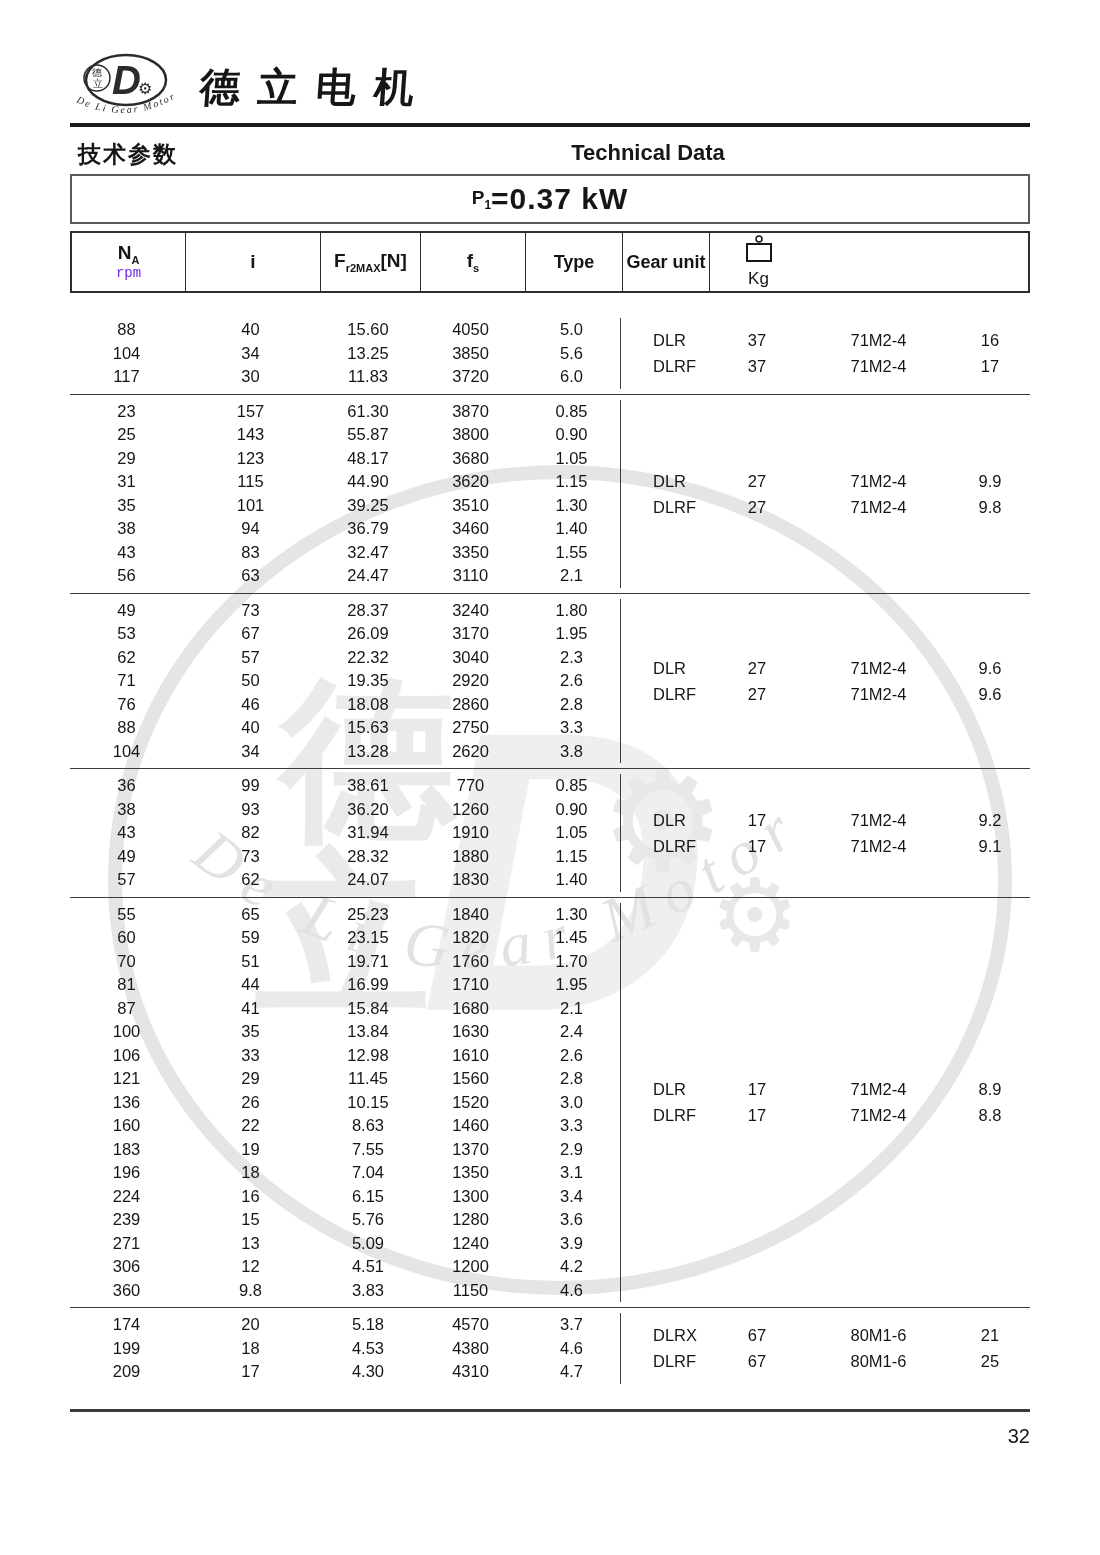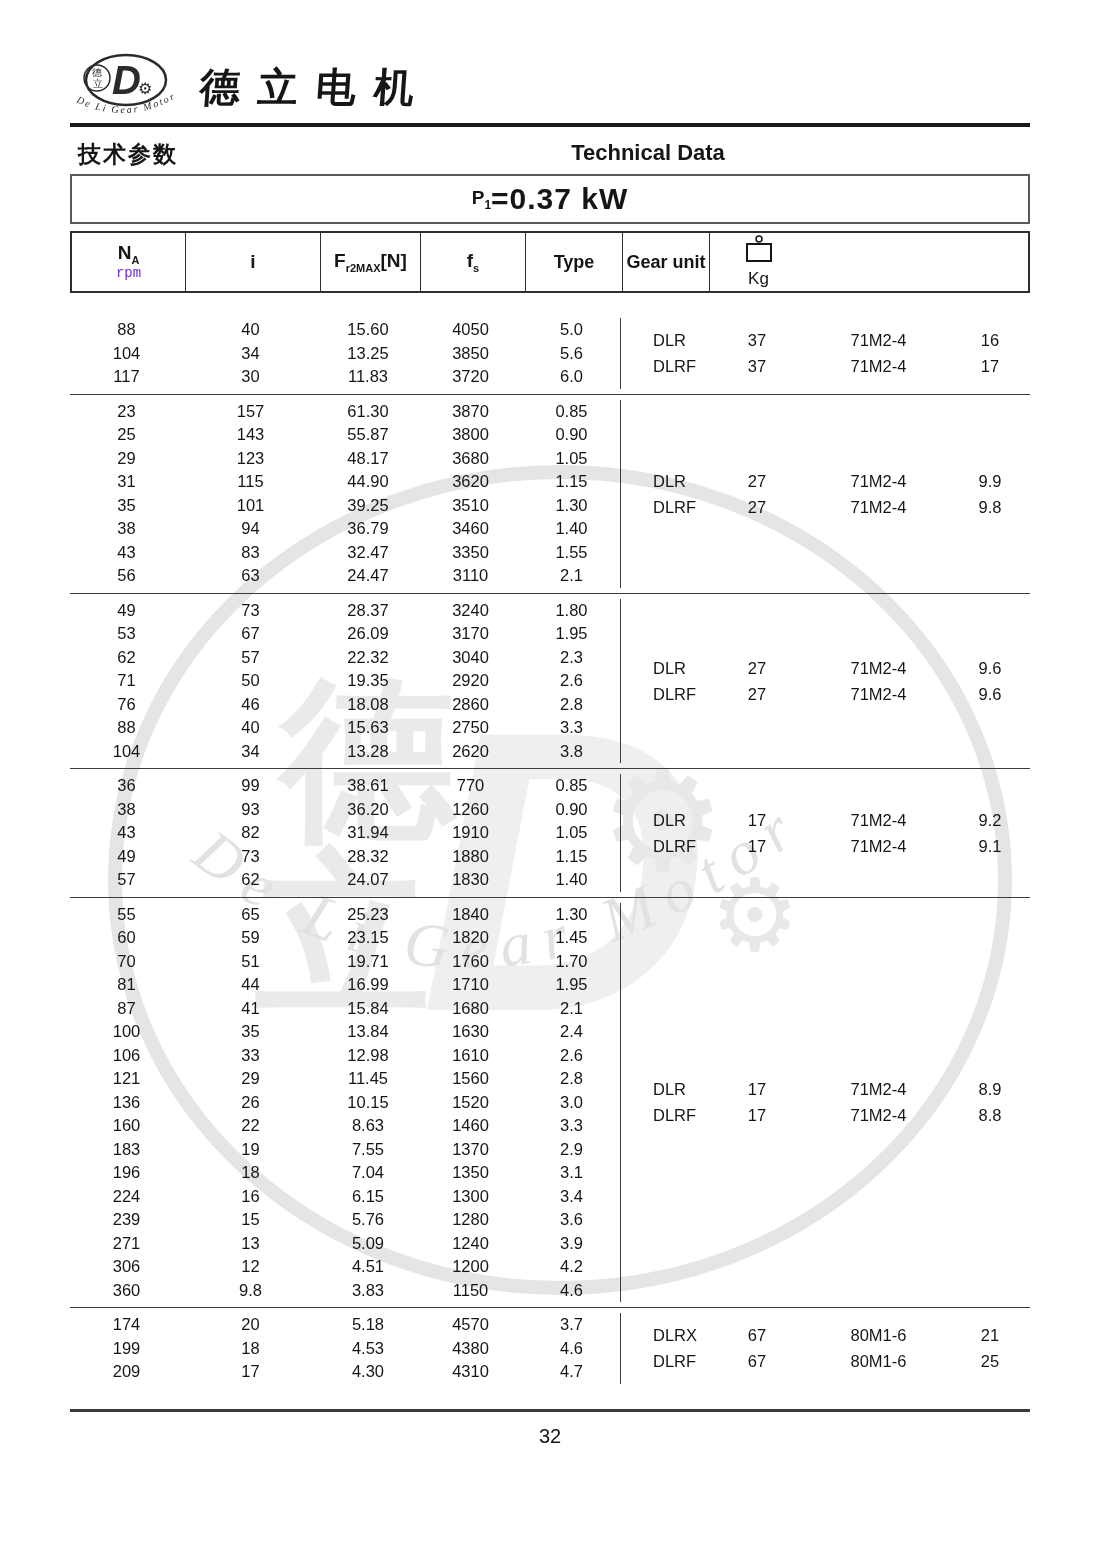--- a/index.html
+++ b/index.html
@@ -85,21 +85,21 @@
     width:408px;
     border-left:1.5px solid #3c3c3c;
     display:flex; flex-direction:column; justify-content:center;
   }
   .vrow { display:grid; grid-template-columns:87px 98px 145px 78px; height:26px; }
   .vcell { text-align:center; font-size:16.5px; line-height:26px; }
   .vcell.vtype { text-align:left; padding-left:32px; }
 
   
   .footer-rule { border-top:3px solid #3a3a3a; margin-top:20px; }
-  .page-number { text-align:center; font-size:20px; margin-top:13px; }
+  .page-number { text-align:right; font-size:20px; margin-top:13px; }
 </style>
 </head>
 <body>
 
 <div class="page">
 
   <svg class="watermark" width="950" height="920" viewBox="0 0 950 920">
     <ellipse cx="470" cy="450" rx="445" ry="408" fill="none" stroke="#e5e5e5" stroke-width="14"></ellipse>
     <text id="wm-char-top" x="190" y="390" font-size="175" fill="#eaeaea" font-family="DejaVu Serif, serif" font-weight="bold">德</text>
     <text id="wm-char-bottom" x="165" y="565" font-size="175" fill="#eaeaea" font-family="DejaVu Serif, serif" font-weight="bold">立</text>

